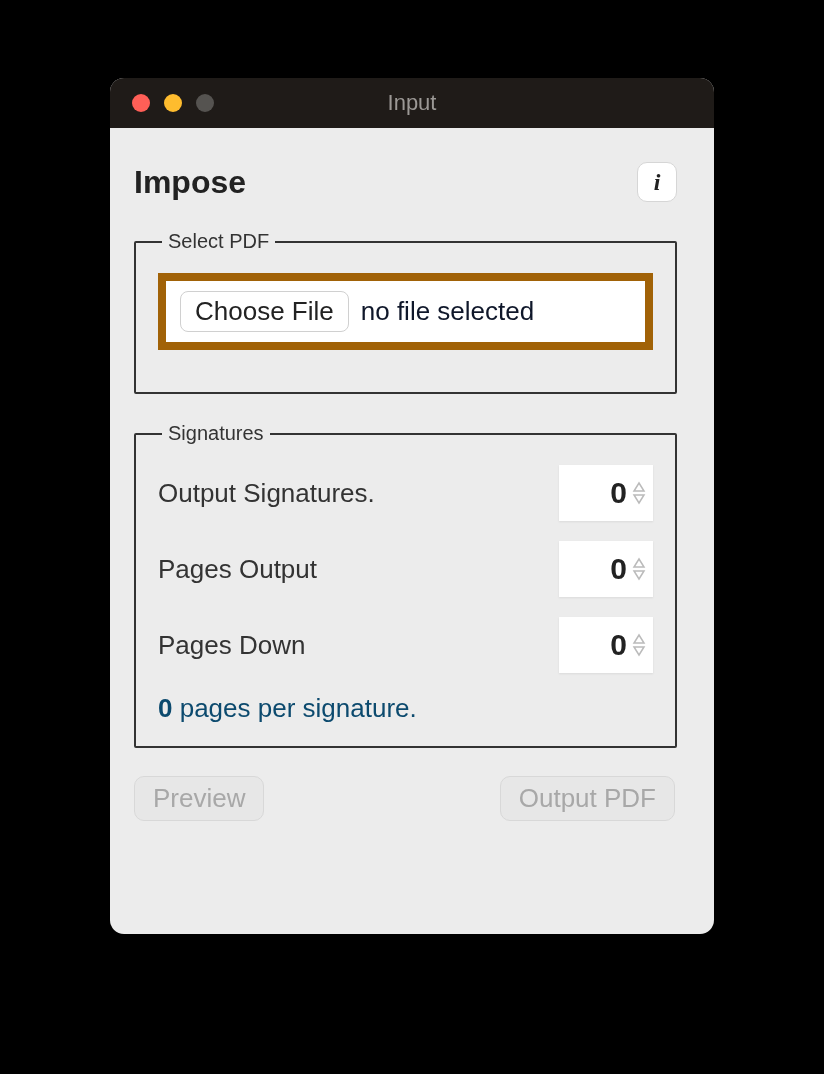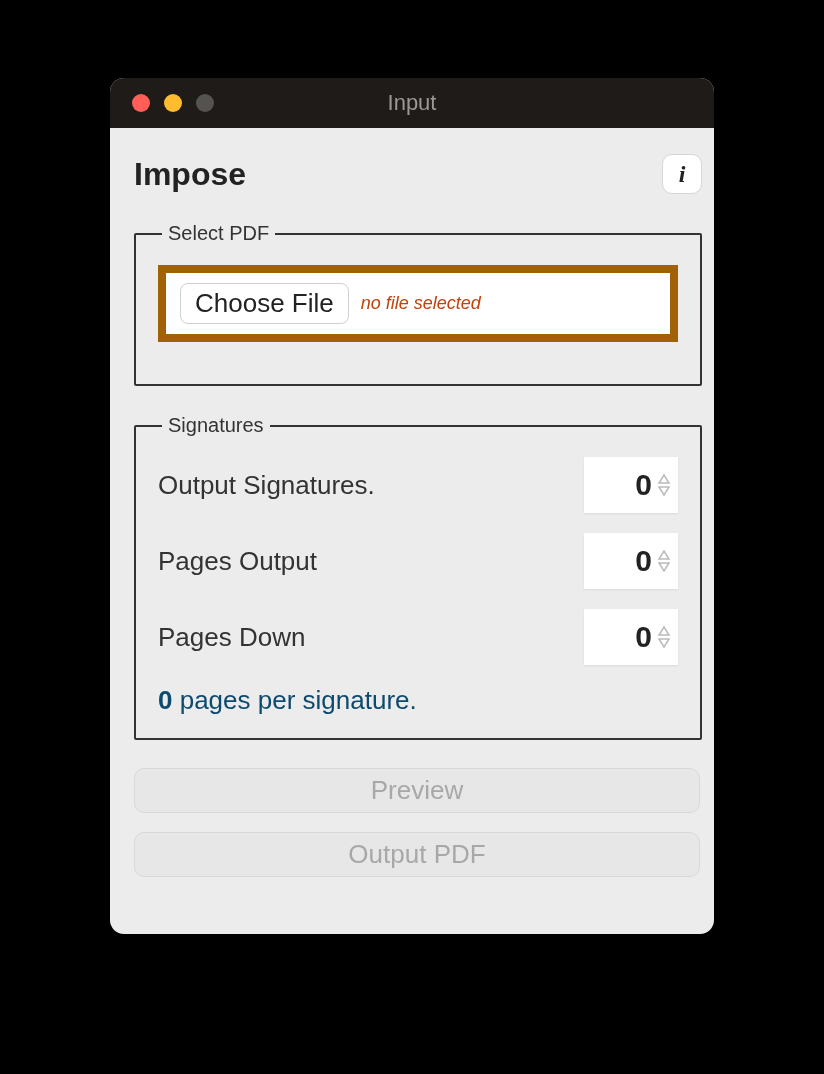--- a/index.html
+++ b/index.html
@@ -43,21 +43,22 @@
     .win-title {
       position: absolute;
       left: 0; right: 0;
       text-align: center;
       color: #9b9895;
       font-weight: 400;
       font-size: 22px;
       pointer-events: none;
     }
     .content {
-      padding: 18px 12px 24px 24px;
+      padding: 18px 37px 24px 24px;
+      margin-top: 8px;
     }
     .header-row {
       display: flex;
       justify-content: space-between;
       align-items: center;
       margin-bottom: 28px;
       margin-top: 8px;
     }
     .page-title {
       font-size: 32px;
@@ -102,23 +103,22 @@
       background: #fff;
       border: 1px solid #d0d0d0;
       border-radius: 8px;
       font-size: 26px;
       font-weight: 400;
       color: #222;
       padding: 4px 14px;
       cursor: pointer;
     }
     .no-file {
-      font-size: 18px;
-      color: #c2410c;
-      font-style: italic;
+      font-size: 26px;
+      color: #0f172a;
     }
     .source-line {
       font-size: 26px;
       color: #333;
     }
     .bold { font-weight: 700; }
     .sig-row {
       display: flex;
       align-items: center;
       justify-content: space-between;
@@ -152,23 +152,22 @@
     }
     .stepper svg { display: block; }
     .summary-line {
       font-size: 26px;
       color: #0c4a6e;
       margin-top: 6px;
     }
     .footer-row {
       display: flex;
       justify-content: space-between;
-      gap: 19px;
+      gap: 4px;
       padding-right: 2px;
-      flex-direction: column;
     }
     .footer-btn {
       background: #e7e7e7;
       border: 1px solid #d8d8d8;
       border-radius: 10px;
       font-size: 26px;
       color: #a8a8a8;
       padding: 6px 18px;
       cursor: default;
     }

